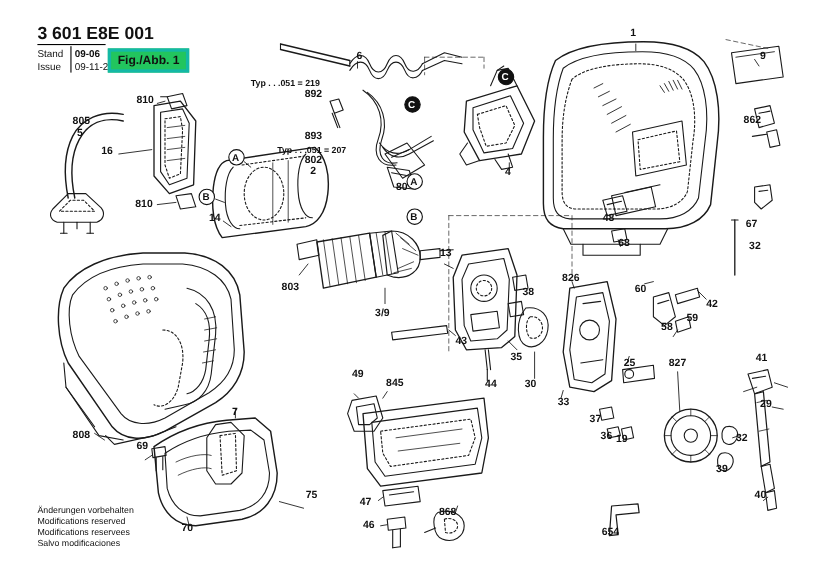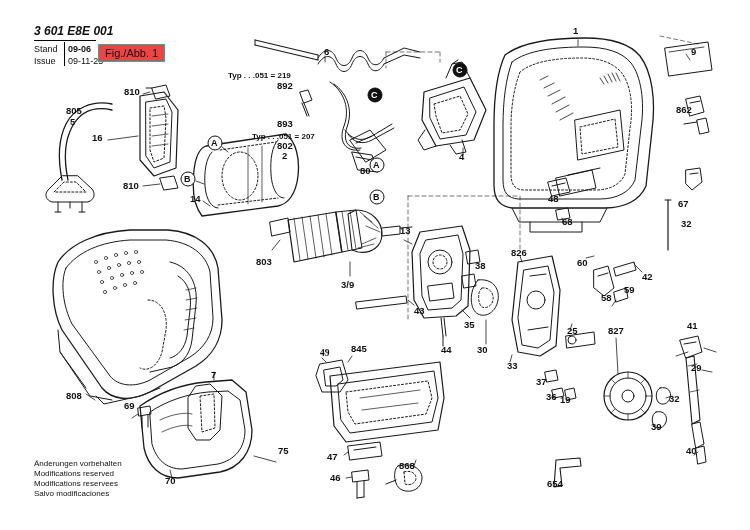--- a/index.html
+++ b/index.html
@@ -1,24 +1,24 @@
 <!DOCTYPE html>
 <html><head>
 <meta charset="utf-8">
 <style>
   html,body{margin:0;padding:0;background:#ffffff;}
   body{width:750px;height:530px;position:relative;overflow:hidden;
        font-family:"Liberation Sans",sans-serif;color:#111;}
   #sheet{position:absolute;left:0;top:0;width:750px;height:530px;}
   .t{position:absolute;white-space:nowrap;font-size:9px;line-height:10px;}
   .b{font-weight:bold;}
-  .hdr{font-size:12px;font-style:italic;}
+  .hdr{font-size:16px;}
   .num{font-size:9.5px;font-weight:bold;}
-  .figbox{position:absolute;border:1px solid #14b8a6;background:#ef4444;
-          font-size:11px;font-weight:normal;padding:2px 6px;}
+  .figbox{position:absolute;border:3px solid #14b8a6;background:#22c55e;
+          font-size:11px;font-weight:bold;padding:2px 6px;}
   .rule{position:absolute;background:#000;}
   svg{position:absolute;left:0;top:0;}
   .foot{font-size:8px;line-height:9.5px;}
 </style>
 </head>
 <body>
 
 <div id="sheet">
 
   <div class="t hdr b" style="left:34px;top:26px;">3 601 E8E 001</div>
@@ -417,21 +417,21 @@
   <div class="t num" style="left:608px;top:326px;">827</div>
   <div class="t num" style="left:687px;top:321px;">41</div>
   <div class="t num" style="left:691px;top:363px;">29</div>
   <div class="t num" style="left:507px;top:361px;">33</div>
   <div class="t num" style="left:536px;top:377px;">37</div>
   <div class="t num" style="left:546px;top:392px;">36</div>
   <div class="t num" style="left:560px;top:395px;">19</div>
   <div class="t num" style="left:669px;top:394px;">32</div>
   <div class="t num" style="left:651px;top:422px;">39</div>
   <div class="t num" style="left:686px;top:446px;">40</div>
-  <div class="t num" style="left:320px;top:348px;font-family:Liberation Serif, serif;">49</div>
+  <div class="t num" style="left:320px;top:336px;">49</div>
   <div class="t num" style="left:351px;top:344px;">845</div>
   <div class="t num" style="left:211px;top:370px;">7</div>
   <div class="t num" style="left:66px;top:391px;">808</div>
   <div class="t num" style="left:124px;top:401px;">69</div>
   <div class="t num" style="left:165px;top:476px;">70</div>
   <div class="t num" style="left:278px;top:446px;">75</div>
   <div class="t num" style="left:327px;top:452px;">47</div>
   <div class="t num" style="left:330px;top:473px;">46</div>
   <div class="t num" style="left:399px;top:461px;">868</div>
   <div class="t num" style="left:547px;top:479px;">654</div>

